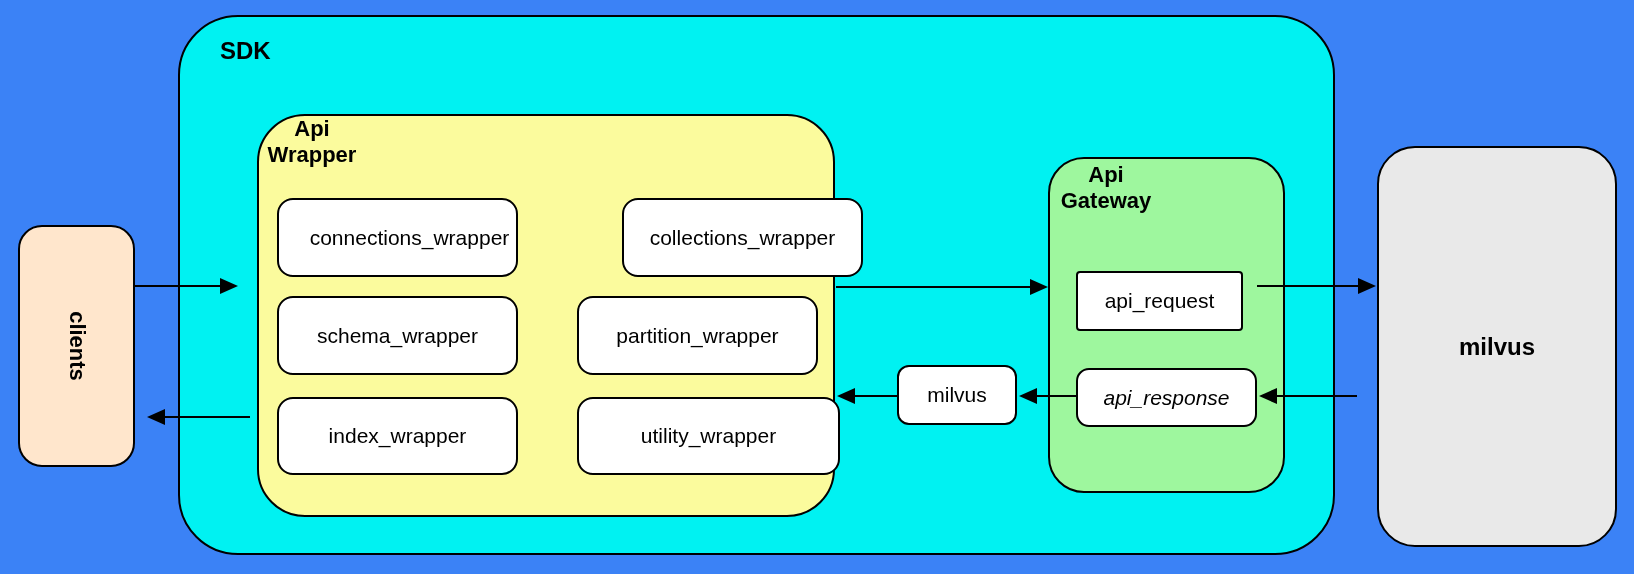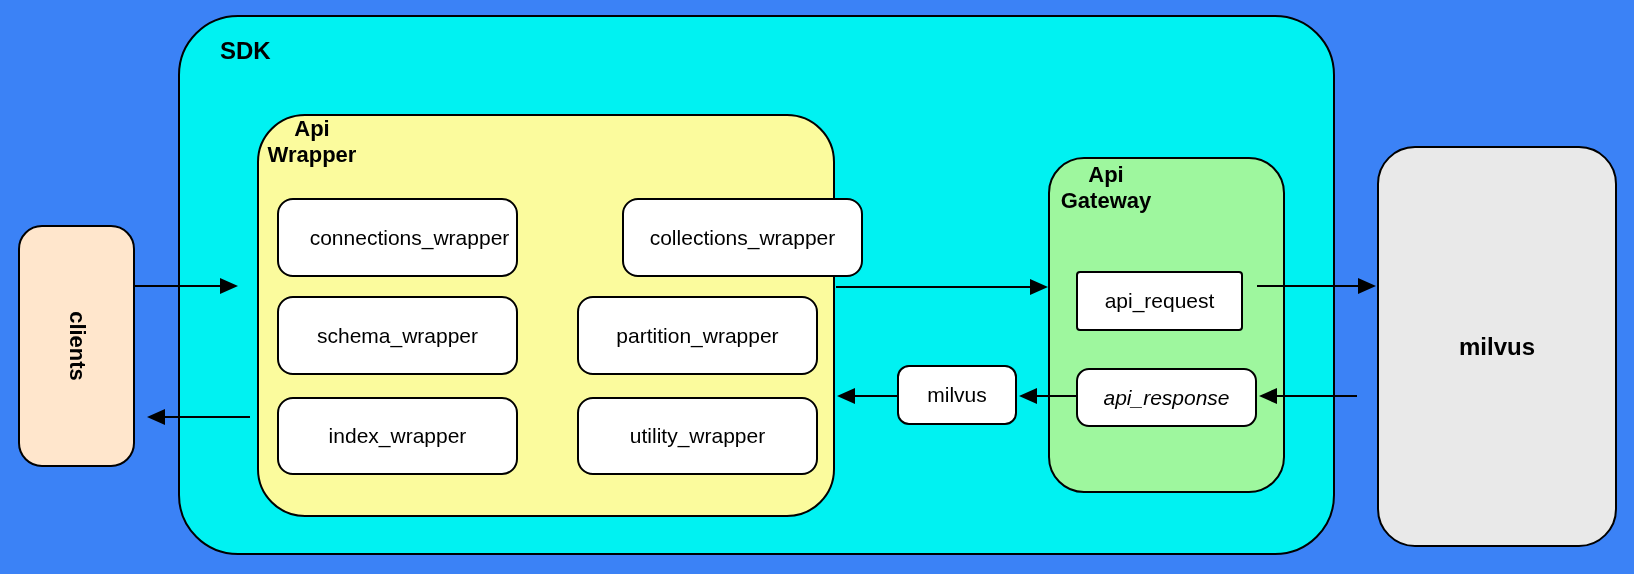--- a/index.html
+++ b/index.html
@@ -50,21 +50,21 @@
     position: absolute; box-sizing: border-box;
     background: #FFFFFF; border: 2px solid #000;
     display: flex; align-items: center; justify-content: center;
     font-size: 21px; border-radius: 16px; white-space: nowrap;
   }
   .m0 { left: 277px; top: 198px; width: 241px; height: 79px; padding-left: 24px; }
   .m1 { left: 577px; top: 198px; width: 241px; height: 79px; margin-left: 45px; }
   .m2 { left: 277px; top: 296px; width: 241px; height: 79px; }
   .m3 { left: 577px; top: 296px; width: 241px; height: 79px; }
   .m4 { left: 277px; top: 397px; width: 241px; height: 78px; }
-  .m5 { left: 577px; top: 397px; width: 241px; height: 78px; }
+  .m5 { left: 577px; top: 397px; width: 263px; height: 78px; }
   .api-request  { left: 1076px; top: 271px; width: 167px; height: 60px; border-radius: 4px; }
   .api-response { left: 1076px; top: 368px; width: 181px; height: 59px; border-radius: 13px; font-style: italic; }
   .checker      { left: 897px;  top: 365px; width: 120px; height: 60px; border-radius: 12px; }
 
   
   .edge { position: absolute; height: 16px; }
   .edge .line { position: absolute; top: 7px; height: 0; border-top: 2.5px solid #000; }
   .edge .head {
     position: absolute; top: 0; width: 0; height: 0;
     border-top: 8px solid transparent; border-bottom: 8px solid transparent;

